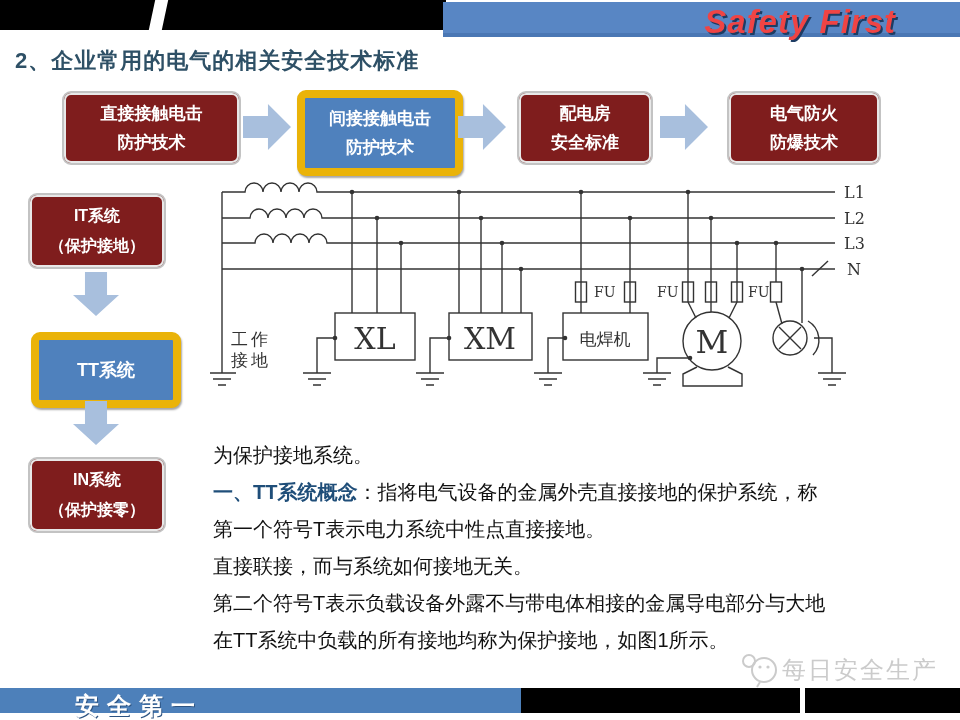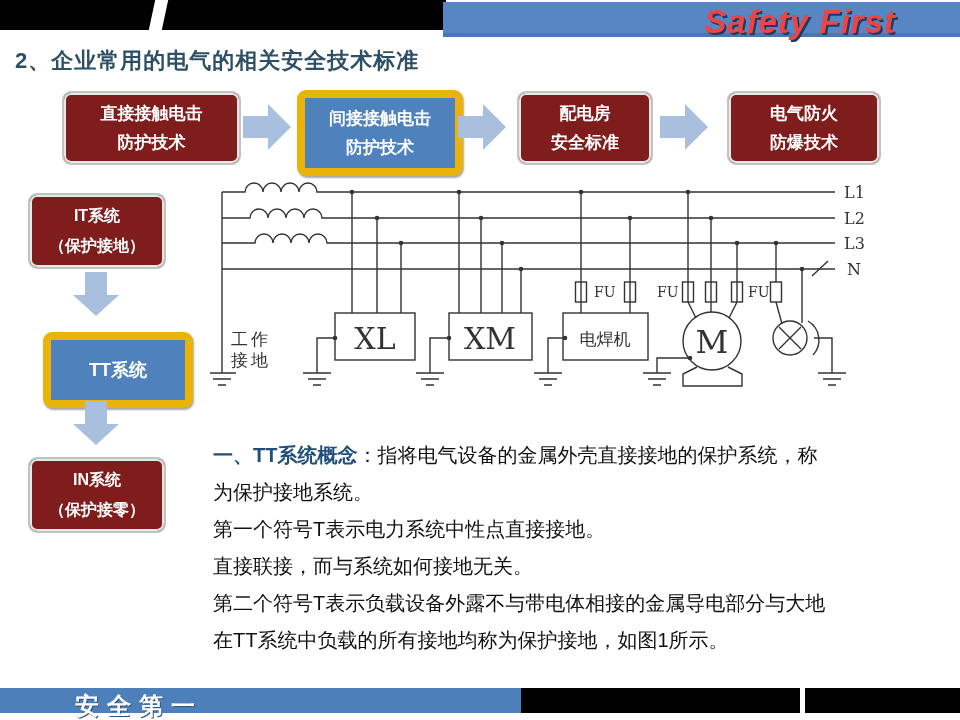--- a/index.html
+++ b/index.html
@@ -21,21 +21,21 @@
   
   .fbox{
     position:absolute;border-radius:9px;color:#fff;font-weight:bold;text-align:center;
     display:flex;flex-direction:column;justify-content:space-evenly;align-items:center;
   }
   .fbox.gray{background:#7f1d1d;border:2px solid #c3c3c3;box-shadow:inset 0 0 0 2px #e8e8e8;}
   .fbox.blue{background:#4f81bd;border:8px solid #eab308;box-shadow:1px 2px 2px rgba(0,0,0,.35);}
   .fbox .l1,.fbox .l2{display:block;line-height:1;}
   .top-box{width:175px;height:70px;font-size:17px;}
   .side-box{width:134px;height:72px;font-size:16px;}
-  .side-box.blue{height:60px;font-size:18px;margin-left:12px;}
+  .side-box.blue{height:60px;font-size:18px;}
   .arrow-r{position:absolute;background:#a8bfdd;clip-path:polygon(0 26%,52% 26%,52% 0,100% 50%,52% 100%,52% 74%,0 74%);width:48px;height:46px;}
   .arrow-d{position:absolute;background:#a8bfdd;clip-path:polygon(26% 0,74% 0,74% 52%,100% 52%,50% 100%,0 52%,26% 52%);width:46px;height:44px;}
   
   .diagram{position:absolute;left:210px;top:175px;}
   .diagram text{fill:#333;}
   .caption{position:absolute;left:330px;top:399px;width:340px;text-align:center;font-size:18px;color:#111;}
   
   .bodytext{position:absolute;left:213px;top:440px;width:680px;font-size:20px;color:#111;}
   .bodytext .line{height:37px;line-height:30px;white-space:nowrap;}
   .bodytext .lead{color:#1f4e79;font-weight:bold;}
@@ -182,28 +182,42 @@
     </g>
     <g font-family="'Liberation Sans',sans-serif" font-size="17" fill="#333">
       <text x="395" y="170" text-anchor="middle">电焊机</text>
       <text x="21" y="170" letter-spacing="3">工作</text>
       <text x="21" y="191" letter-spacing="3">接地</text>
     </g>
   </svg>
 
 
   <div class="bodytext">
+    <div class="line">为保护接地系统。</div>
     <div class="line"><span class="lead">一、TT系统概念</span><span>：指将电气设备的金属外壳直接接地的保护系统，称</span></div>
-    <div class="line">为保护接地系统。</div>
     <div class="line">第一个符号T表示电力系统中性点直接接地。</div>
     <div class="line">直接联接，而与系统如何接地无关。</div>
     <div class="line">第二个符号T表示负载设备外露不与带电体相接的金属导电部分与大地</div>
     <div class="line">在TT系统中负载的所有接地均称为保护接地，如图1所示。</div>
   </div>
 
+  <div class="wm">
+    <svg width="44" height="36" viewBox="0 0 44 36">
+      <g fill="none" stroke="#cbcbcb" stroke-width="2">
+        <circle cx="11" cy="9" r="6"></circle>
+        <circle cx="26" cy="18" r="12"></circle>
+        <path d="M22,30 L19,35"></path>
+      </g>
+      <g fill="#cbcbcb">
+        <circle cx="22" cy="15" r="1.6"></circle>
+        <circle cx="30" cy="15" r="1.6"></circle>
+      </g>
+    </svg>
+    <span class="wm-text">每日安全生产</span>
+  </div>
 
   <div class="ftr-blue"></div>
   <div class="ftr-slogan">安全第一</div>
   <div class="ftr-black">
     <div class="ftr-line"></div>
   </div>
 
 </div>
 
 </body></html>

